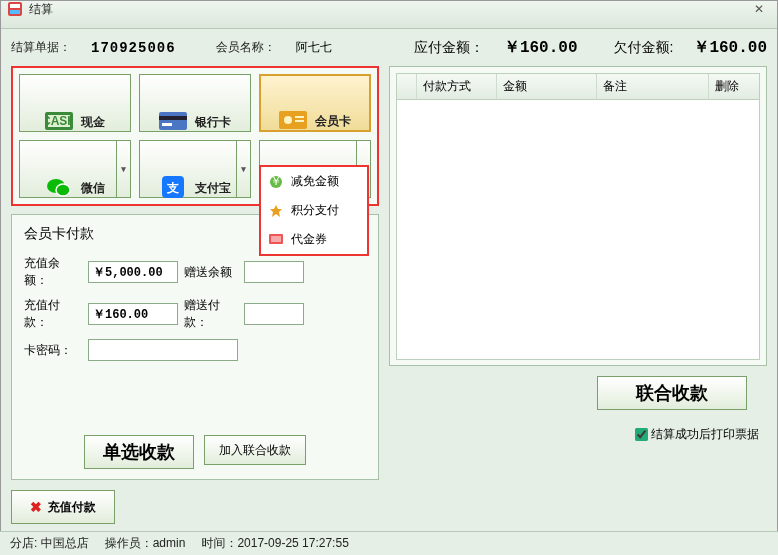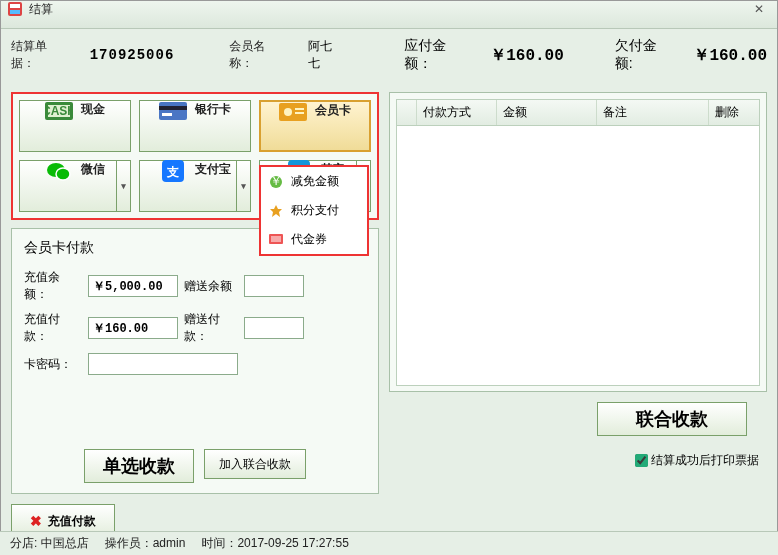--- a/index.html
+++ b/index.html
@@ -2,35 +2,35 @@
 <html><head>
 <meta charset="utf-8">
 <style>
 * { box-sizing: border-box; margin: 0; padding: 0; font-family: "Microsoft YaHei", "SimSun", sans-serif; font-size: 12px; }
 body { background: #e6efe6; width: 778px; height: 555px; overflow: hidden; border: 1px solid #999; }
 .titlebar { height: 28px; background: linear-gradient(#eef5ee,#dce8dc); border-bottom: 1px solid #b8c8b8; display: flex; align-items: flex-start; padding: 0 6px; }
 .titlebar .ticon { width: 16px; height: 16px; margin-right: 6px; display:inline-flex;align-items:center;justify-content:center; }
 .titlebar .title { flex: 1; color: #222; }
 .titlebar .close { width: 24px; height: 18px; text-align: center; line-height: 16px; cursor: pointer; color:#555; }
 .content { padding: 8px 10px 4px 10px; }
-.toprow { display: flex; gap: 35px; align-items: center; margin-bottom: 19px; }
+.toprow { display: flex; gap: 20px; align-items: center; margin-bottom: 8px; }
 .toprow .lab { color: #222; }
 .toprow .val { font-family: "Courier New", monospace; font-size: 14px; font-weight: bold; letter-spacing:1px; }
 .toprow .amtlab { font-size: 14px; }
 .toprow .amtval { font-family: "Courier New", monospace; font-size: 16px; font-weight: bold; }
 .toprow .spacer { flex: 1; }
 
 .zone { display: flex; gap: 10px; }
 .leftcol { width: 368px; }
 .rightcol { flex: 1; }
 
 .panel { background: #f5faf5; border: 1px solid #a8c0a8; padding:6px; }
 
 .paygrid { border: 2px solid #e33; padding:6px; background:#f5faf5; display:grid; grid-template-columns: repeat(3, 1fr); gap:8px; }
-.paybtn { position:relative; height:52px; background: linear-gradient(#fff,#e2eddb); border:1px solid #7aa06a; display:flex; align-items:flex-start; justify-content:center; gap:8px; cursor:pointer; font-size:13px; font-weight:bold; color:#222; }
+.paybtn { position:relative; height:58px; background: linear-gradient(#fff,#e2eddb); border:1px solid #7aa06a; display:flex; align-items:flex-end; justify-content:center; gap:8px; cursor:pointer; font-size:13px; font-weight:bold; color:#222; }
 .paybtn.active { border:2px solid #d9a030; background:linear-gradient(#fff3d0,#f0dc98); }
 .paybtn .dd { position:absolute; right:0; top:0; bottom:0; width:14px; border-left:1px solid #7aa06a; background:linear-gradient(#fff,#e2eddb); display:flex;align-items:center;justify-content:center; }
 .paybtn .dd::after{content:"▾"; font-size:9px; color:#555;}
 .payicon { width:28px; height:20px; display:inline-flex; align-items:center; justify-content:center; }
 
 .dropdown { position:absolute; left:259px; top:165px; width:110px; border:2px solid #e33; background:#fff; z-index:10; }
 .dropdown .ditem { padding:6px 8px; display:flex; align-items:center; gap:8px; cursor:pointer; }
 .dicon{width:14px;height:14px;display:inline-block;}
 
 .detailpanel { margin-top:8px; height:266px; position:relative; }

